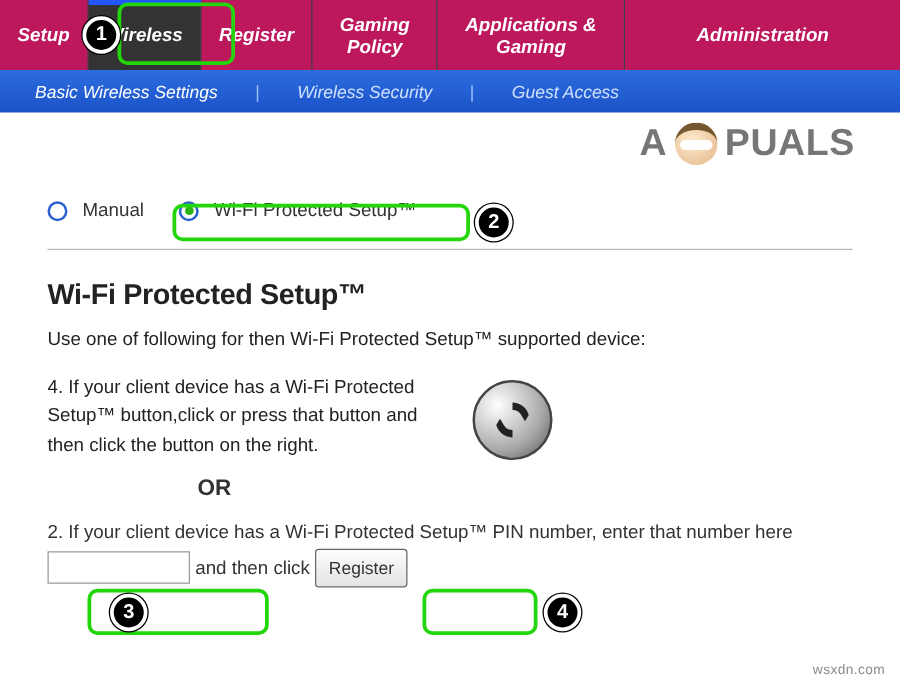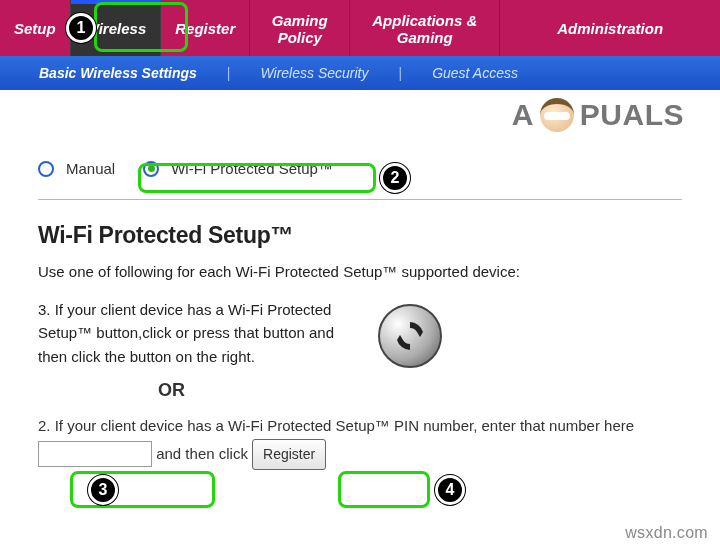--- a/index.html
+++ b/index.html
@@ -46,22 +46,21 @@
     align-items: center;
     font-size: 14px;
   }
   .subnav .sub {
     padding: 0 28px;
     font-style: italic;
     cursor: pointer;
   }
   .subnav .sub.active {
     color: #fff;
-    font-weight: bold;
-    margin-left: 11px;
+    font-weight: normal;
   }
   .subnav .sep {
     color: #9cc0ff;
     padding: 0 2px;
   }
   .logo-area {
     position: absolute;
     right: 36px;
     top: 98px;
     display: flex;
@@ -208,21 +207,21 @@
     position: absolute;
     border: 3px solid #23d60b;
     border-radius: 8px;
     z-index: 40;
     pointer-events: none;
   }
   .watermark {
     position: absolute;
     right: 12px;
     bottom: 8px;
-    font-size: 16px;
+    font-size: 11px;
     color: #8a8a8a;
     letter-spacing: 0.3px;
     margin-left: 45px;
   }
 </style>
 </head>
 <body>
 
 <div class="topnav">
   <div class="tab">Setup</div>
@@ -257,24 +256,24 @@
     <label class="radio-opt">
       <span class="radio checked"></span>
       <span>Wi-Fi Protected Setup™</span>
     </label>
   </div>
 
   <hr class="hr">
 
   <h2 class="section">Wi-Fi Protected Setup™</h2>
 
-  <p class="instr">Use one of following for each Wi-Fi Protected Setup™ supported device:</p>
+  <p class="instr">Use one of following for then Wi-Fi Protected Setup™ supported device:</p>
 
   <div class="step-row">
-    <p class="step-text">3. If your client device has a Wi-Fi Protected Setup™ button,click or press that button and then click the button on the right.</p>
+    <p class="step-text">4. If your client device has a Wi-Fi Protected Setup™ button,click or press that button and then click the button on the right.</p>
     <div class="wps-icon">
       <svg width="34" height="34" viewBox="0 0 34 34">
         <path d="M17 3 A14 14 0 0 1 30 13 L24 13 A8 8 0 0 0 17 9 Z" fill="#222"></path>
         <path d="M17 31 A14 14 0 0 1 4 21 L10 21 A8 8 0 0 0 17 25 Z" fill="#222"></path>
         <polygon points="30,13 24,13 27,18" fill="#222"></polygon>
         <polygon points="4,21 10,21 7,16" fill="#222"></polygon>
       </svg>
     </div>
   </div>
 

